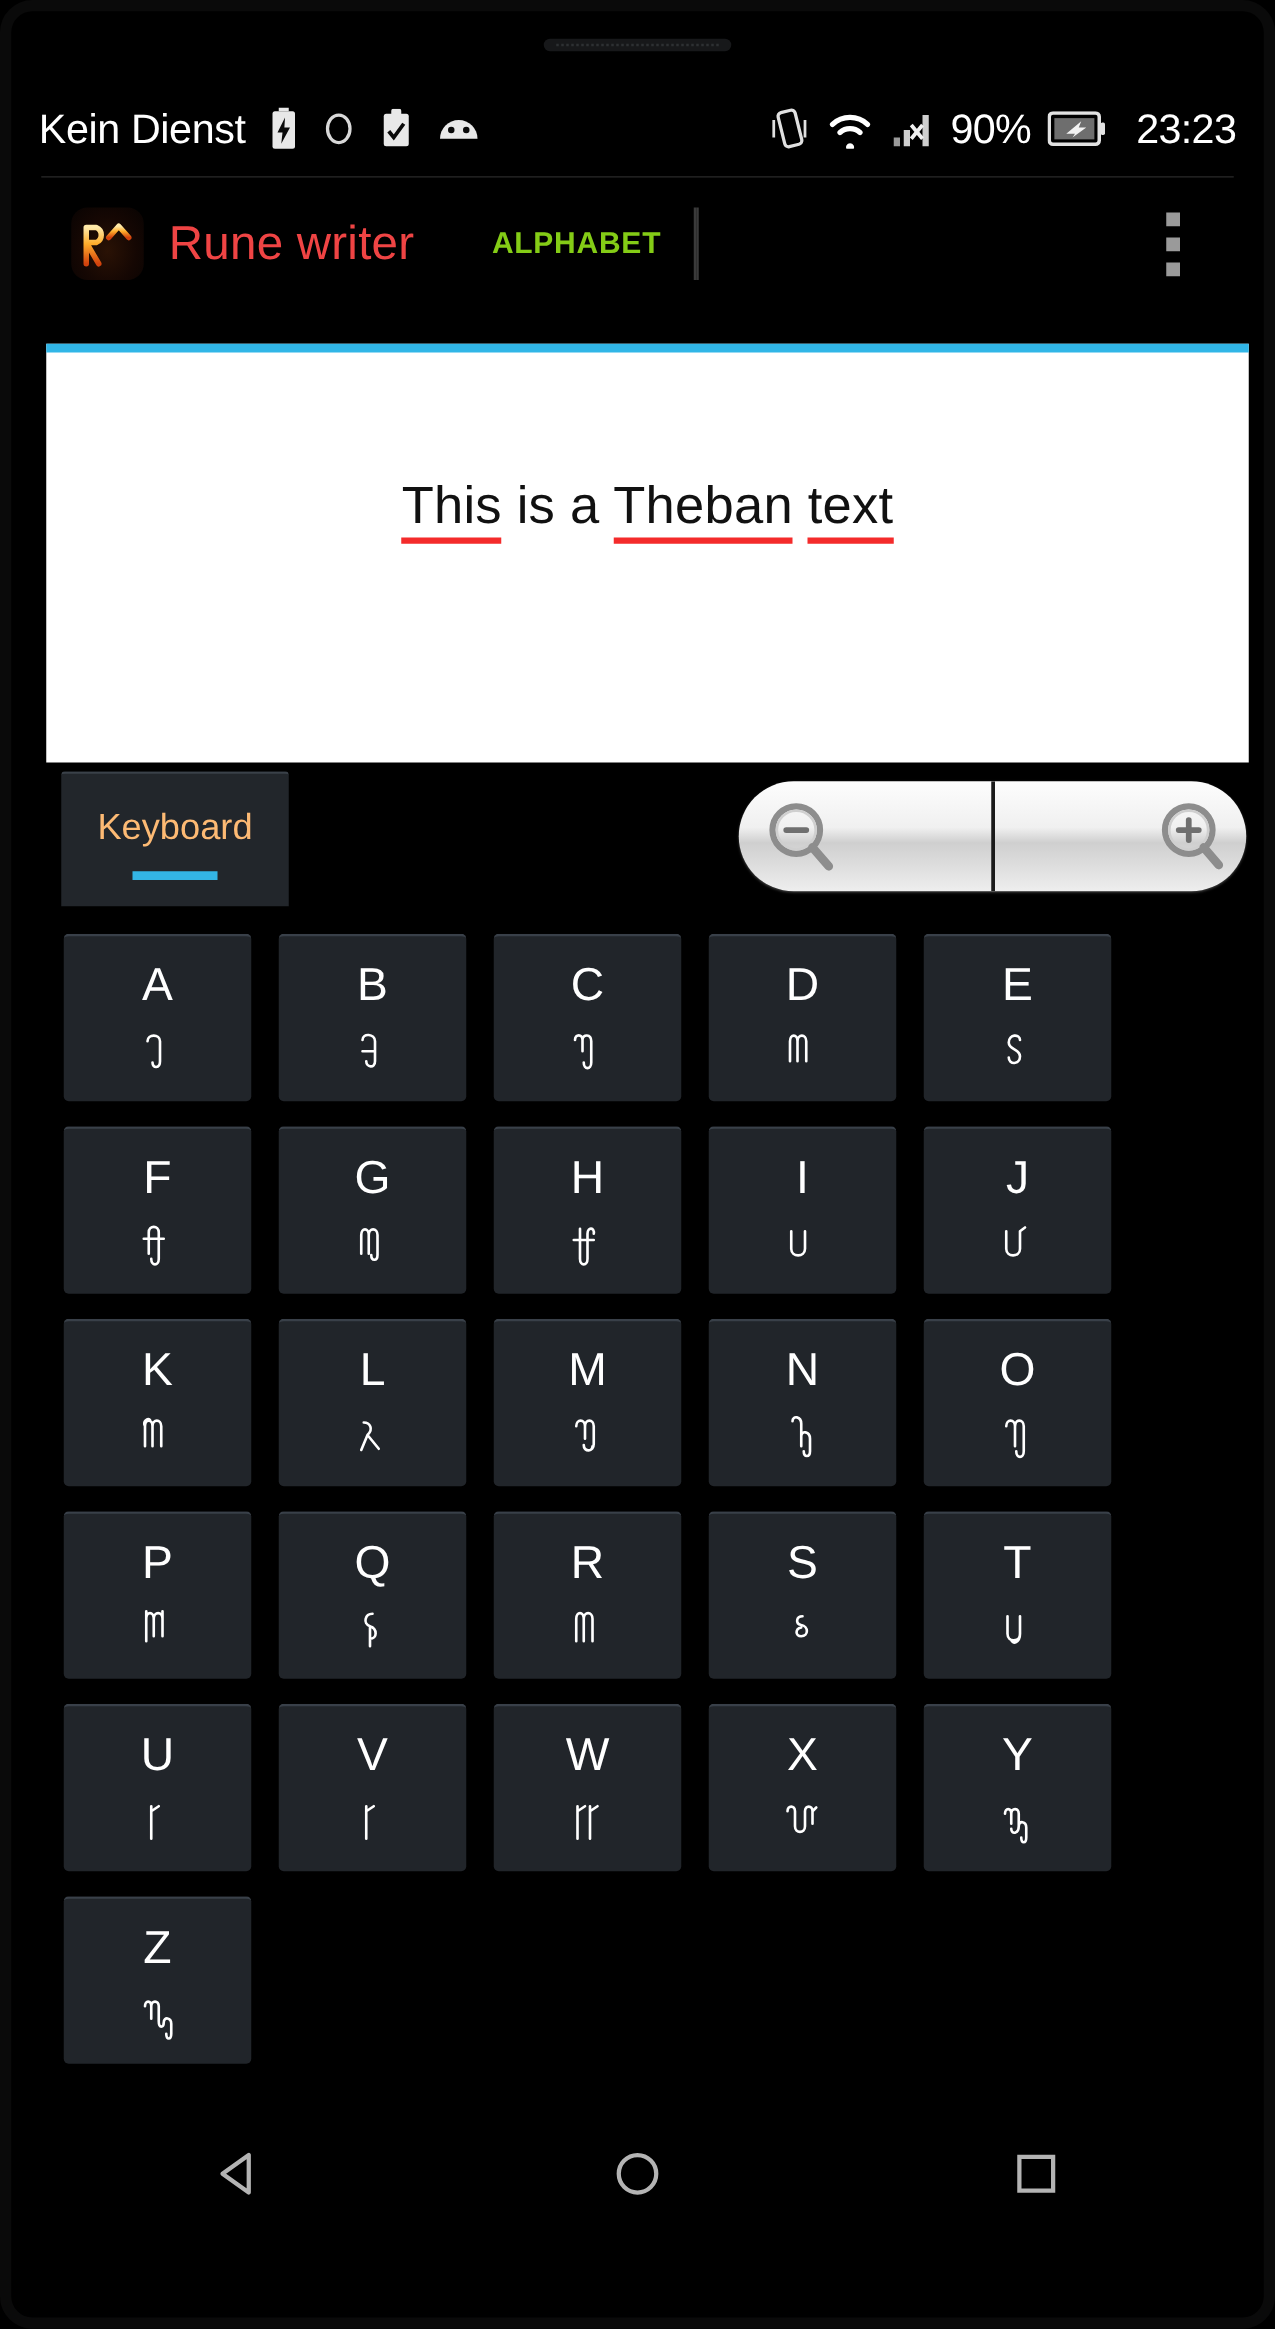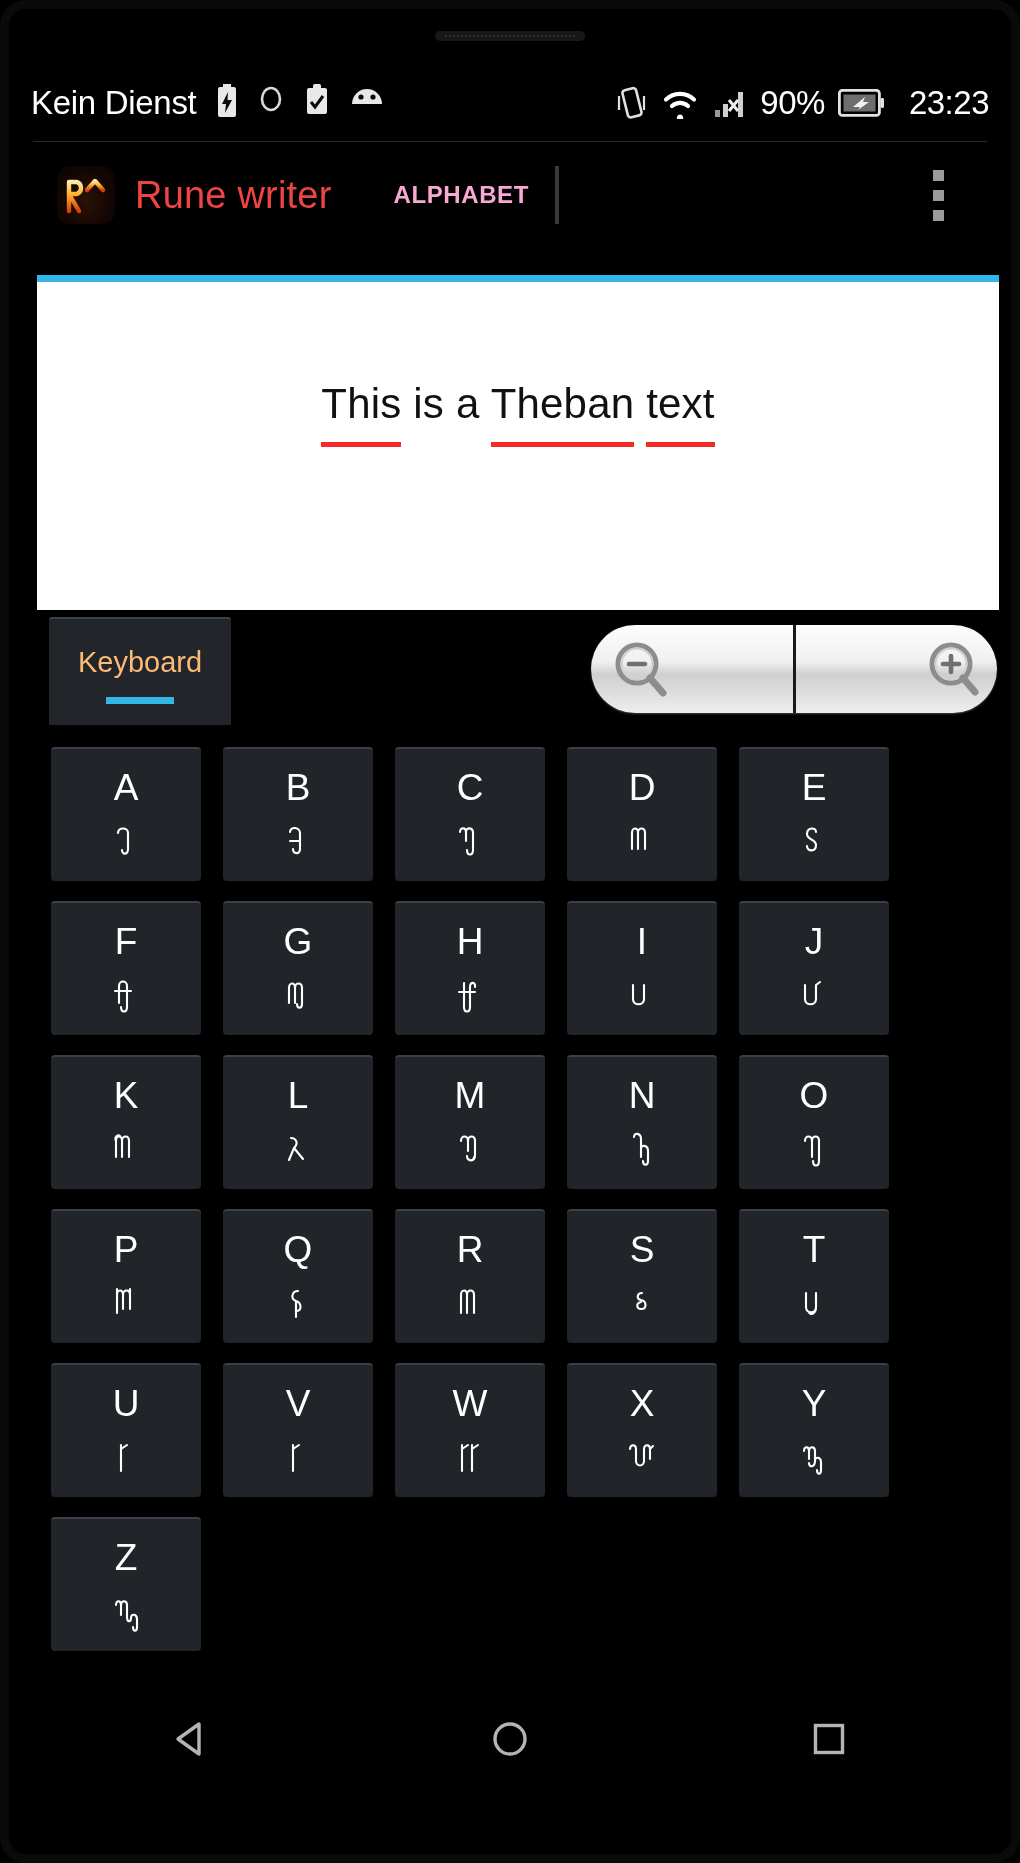--- a/index.html
+++ b/index.html
@@ -48,21 +48,21 @@
     position: absolute;
     left: 22px; right: 22px;
     top: 58px;
     height: 72px;
     display: flex;
     align-items: center;
     color: #ffffff;
   }
   .status-left {
     display: flex;
-    align-items: flex-start;
+    align-items: center;
     gap: 20px;
     flex: 1;
   }
   .carrier {
     font-size: 33px;
     letter-spacing: -0.3px;
     white-space: nowrap;
   }
   .status-right {
     display: flex;
@@ -116,21 +116,21 @@
   }
   .menu-actions {
     display: flex;
     align-items: center;
     margin-left: 34px;
     height: 62px;
   }
   .menu-action {
     font-size: 24px;
     font-weight: bold;
-    color: #f9a8d4;
+    color: #84cc16;
     letter-spacing: 0.6px;
     padding: 0 26px;
     white-space: nowrap;
     display: flex;
     align-items: center;
     height: 100%;
   }
   .vsep {
     width: 2px;
     height: 58px;
@@ -169,21 +169,21 @@
     position: absolute;
     top: 98px;
     left: 0; right: 0;
     text-align: center;
     font-size: 42px;
     color: #111;
     letter-spacing: 0.2px;
   }
   .sp {
     border-bottom: 5px solid #f42b2b;
-    padding-bottom: 15px;
+    padding-bottom: 3px;
   }
 
   
   .tabrow {
     position: absolute;
     left: 28px;
     top: 608px;
     width: 962px;
     height: 108px;
   }

